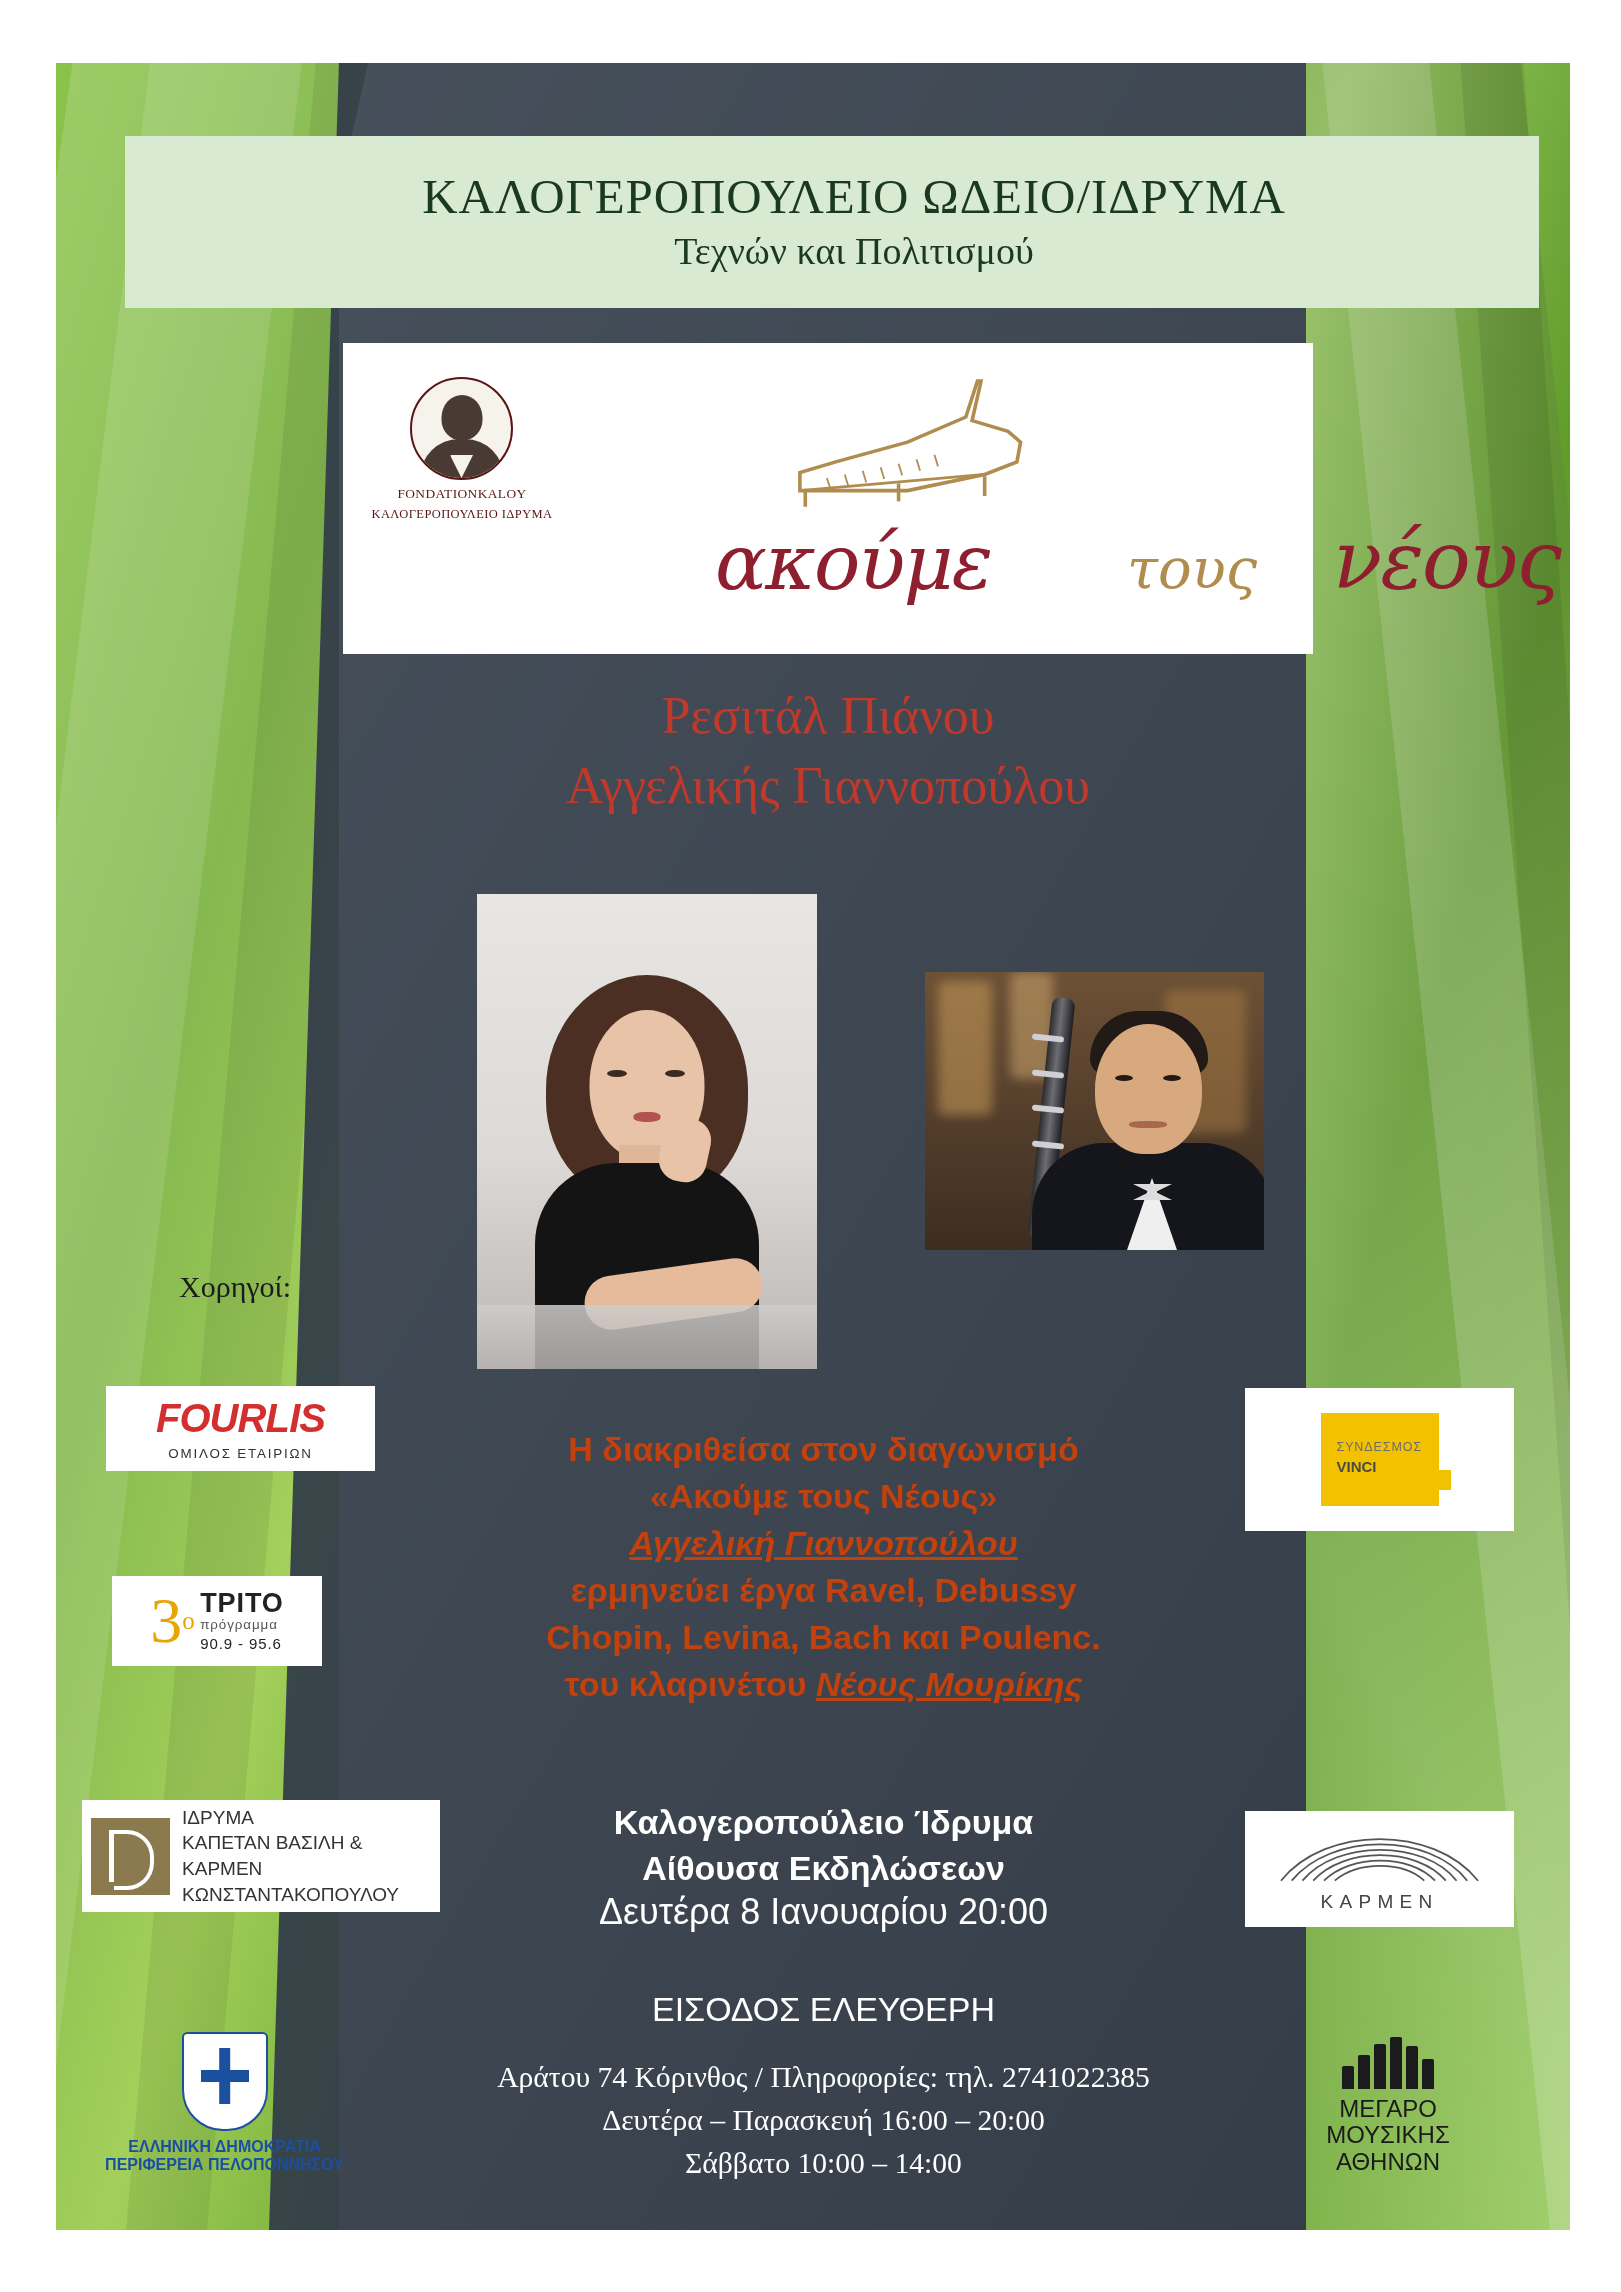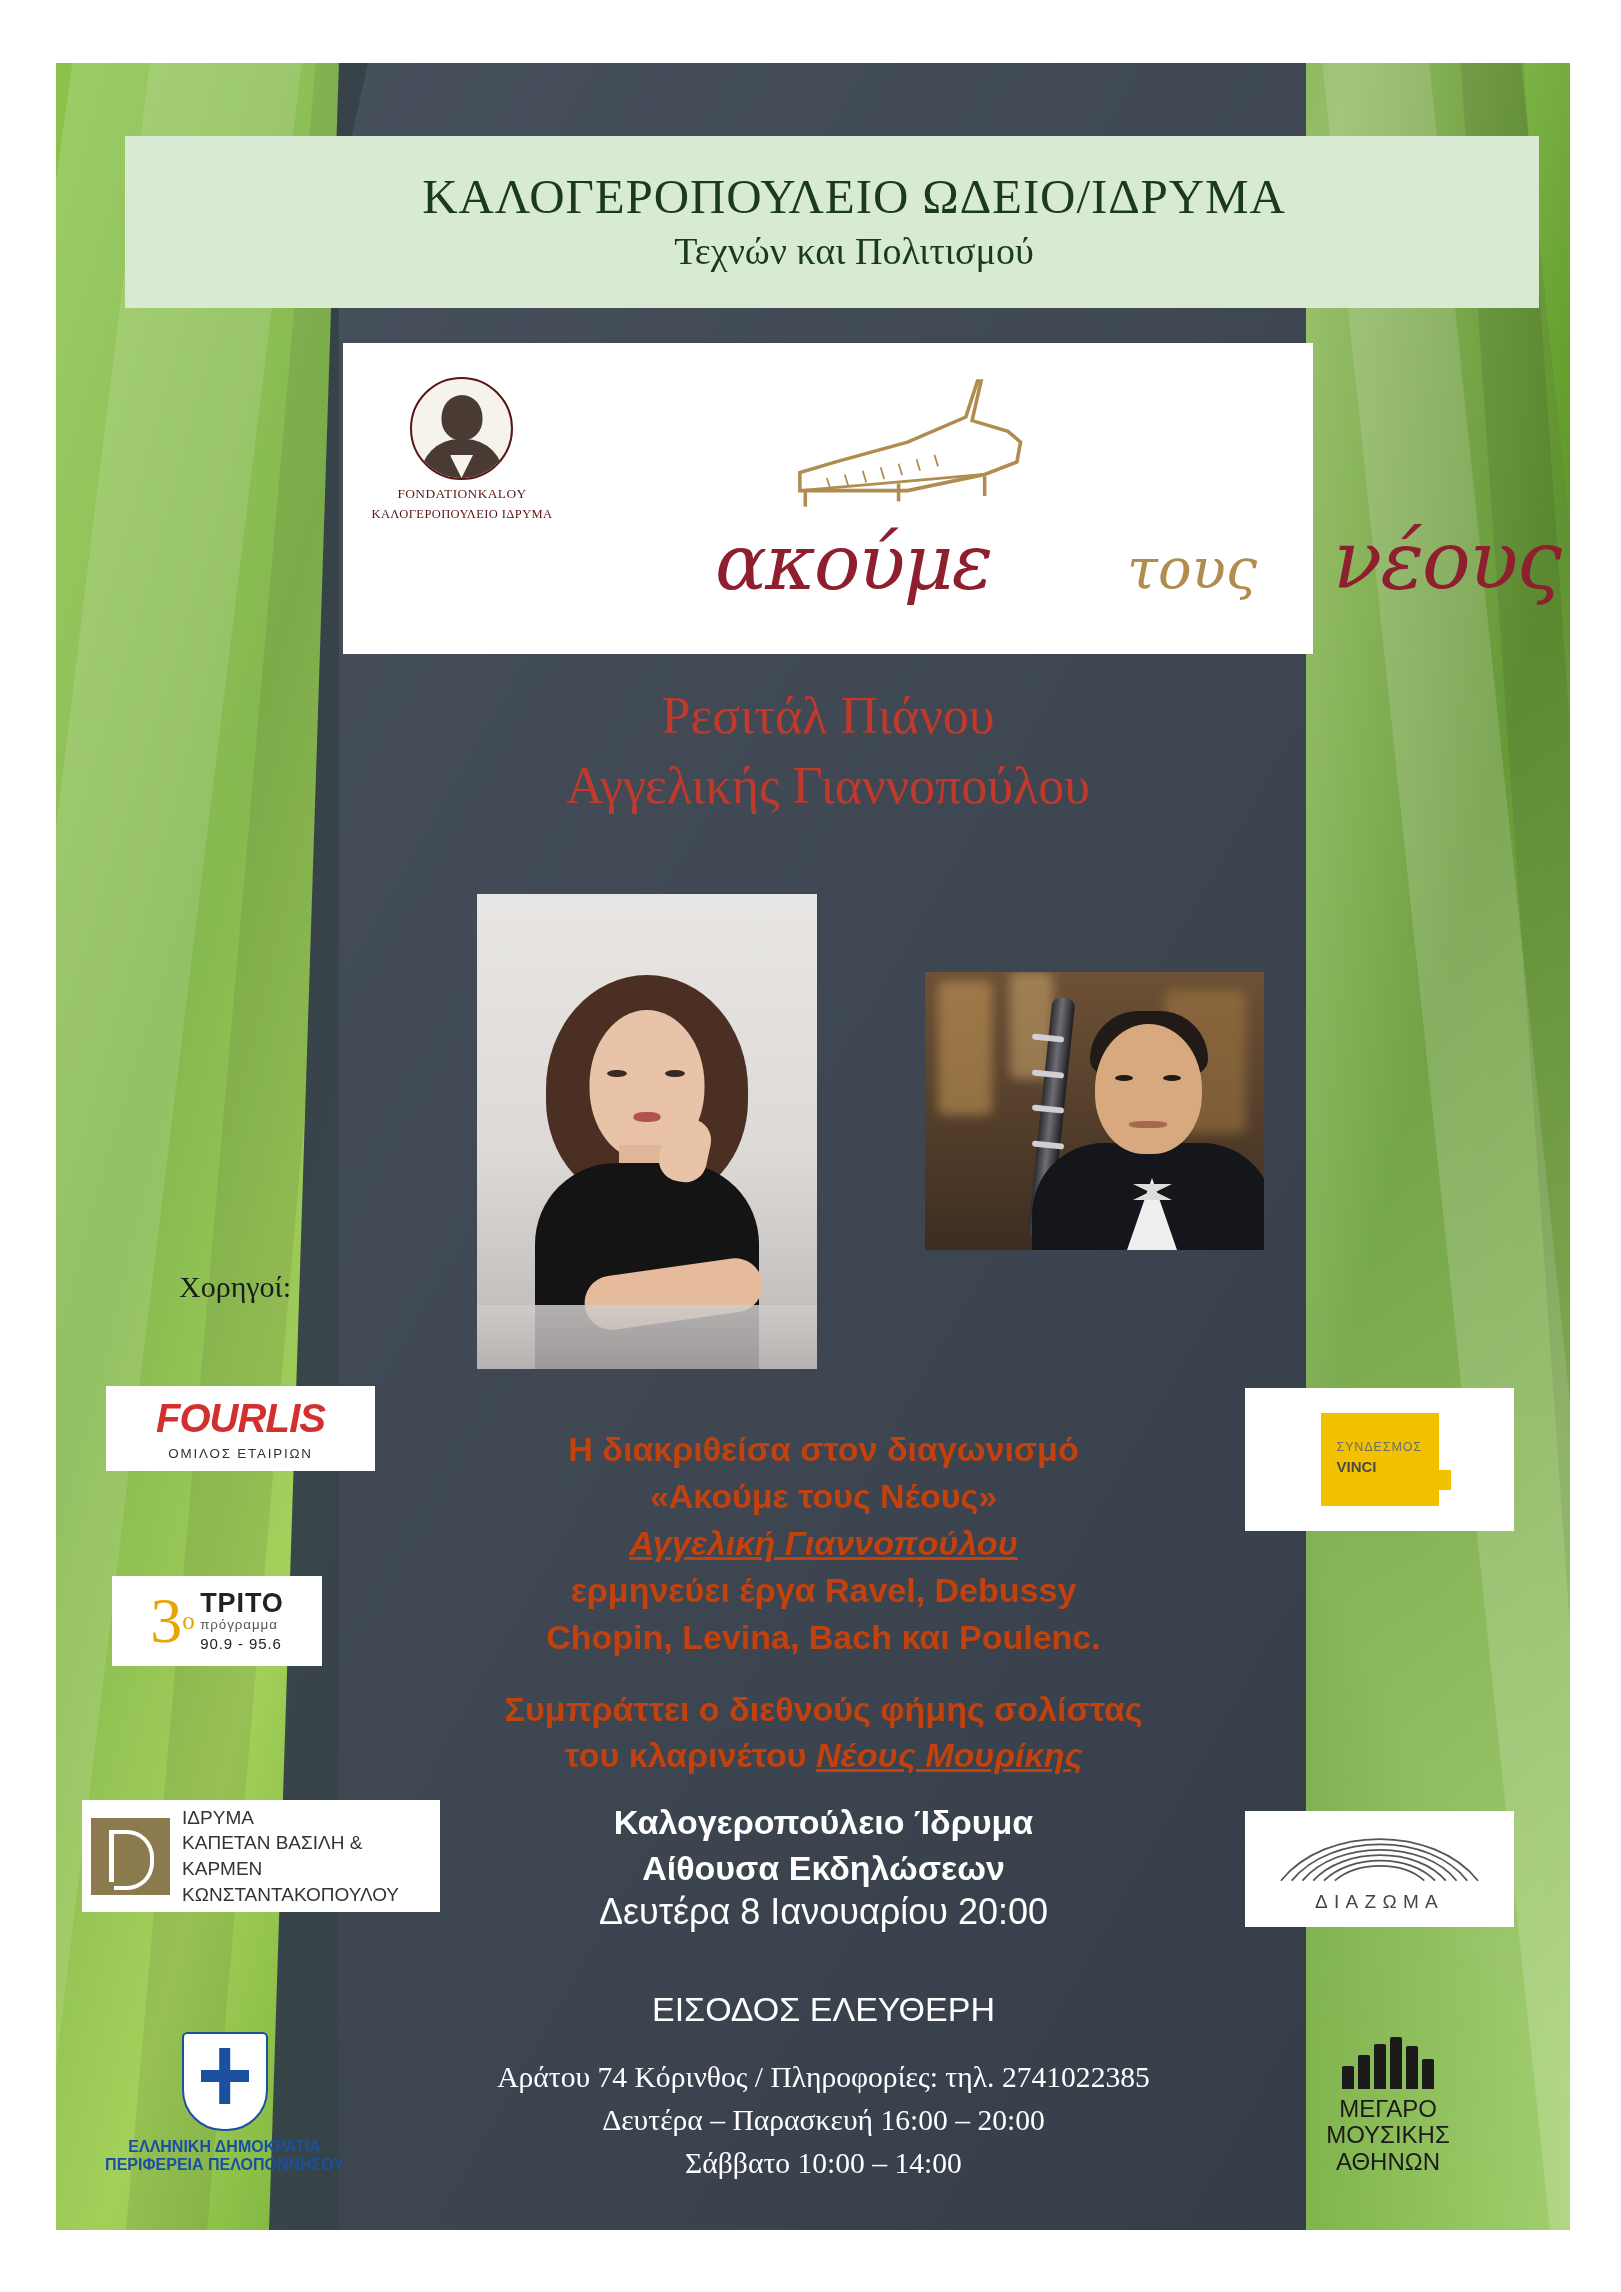--- a/index.html
+++ b/index.html
@@ -562,21 +562,21 @@
 
   <div class="sp sp-diazoma">
     <svg width="215" height="63" viewBox="0 0 240 70">
       <path d="M10 62 C 60 0, 180 0, 230 62" fill="none" stroke="#555" stroke-width="2"></path>
       <path d="M22 62 C 66 8, 176 8, 218 62" fill="none" stroke="#555" stroke-width="2"></path>
       <path d="M34 62 C 72 16, 170 16, 206 62" fill="none" stroke="#555" stroke-width="2"></path>
       <path d="M46 62 C 80 24, 162 24, 194 62" fill="none" stroke="#555" stroke-width="2"></path>
       <path d="M58 62 C 88 32, 154 32, 182 62" fill="none" stroke="#555" stroke-width="2"></path>
       <path d="M70 62 C 96 40, 146 40, 170 62" fill="none" stroke="#555" stroke-width="2"></path>
     </svg>
-    <div class="diaz-word">ΔΙΑΖΩΜΑ</div>
+    <div class="diaz-word">ΚΑΡΜΕΝ</div>
   </div>
 
   <div class="sp sp-periferia">
     <div class="per-shield">
       <div class="per-cross-v"></div>
       <div class="per-cross-h"></div>
     </div>
     <div class="per-t1">ΕΛΛΗΝΙΚΗ ΔΗΜΟΚΡΑΤΙΑ</div>
     <div class="per-t2">ΠΕΡΙΦΕΡΕΙΑ ΠΕΛΟΠΟΝΝΗΣΟΥ</div>
   </div>
@@ -596,21 +596,20 @@
       <div>ΑΘΗΝΩΝ</div>
     </div>
   </div>
 
   <div class="program">
     <div>Η διακριθείσα στον διαγωνισμό</div>
     <div>«Ακούμε τους Νέους»</div>
     <div class="em-italic">Αγγελική Γιαννοπούλου</div>
     <div>ερμηνεύει έργα Ravel, Debussy</div>
     <div>Chopin, Levina, Bach και Poulenc.</div>
-    <div class="blk">Συμπράττει ο διεθνούς φήμης σολίστας</div>
     <div>
       <span>του κλαρινέτου </span><span class="em-italic">Νέους Μουρίκης</span>
     </div>
   </div>
 
   <div class="venue">
     <div>Καλογεροπούλειο Ίδρυμα</div>
     <div>Αίθουσα Εκδηλώσεων</div>
   </div>
 

